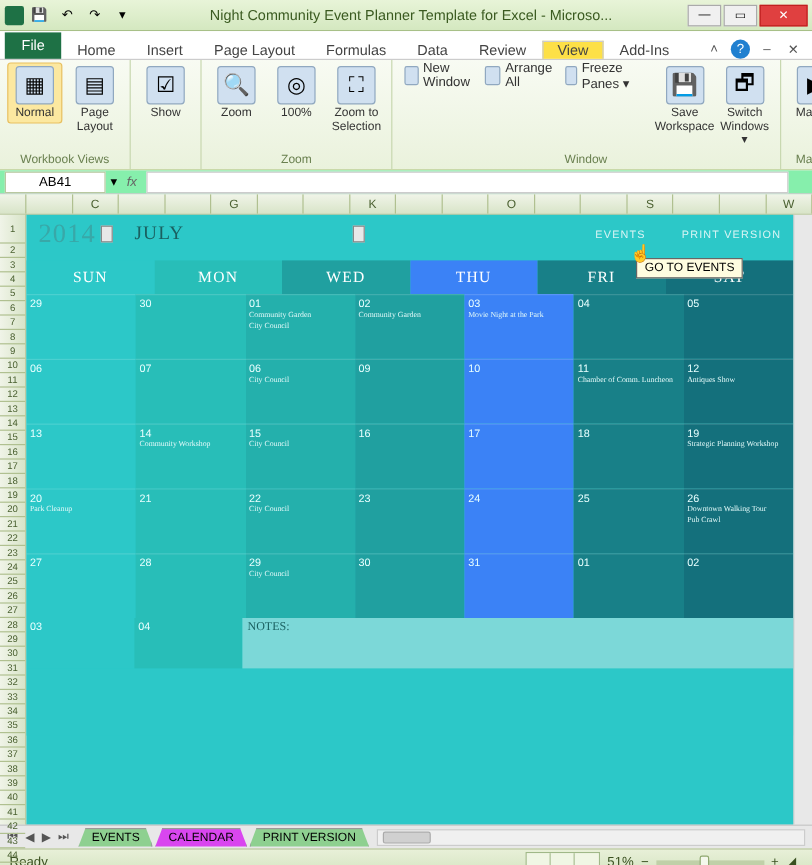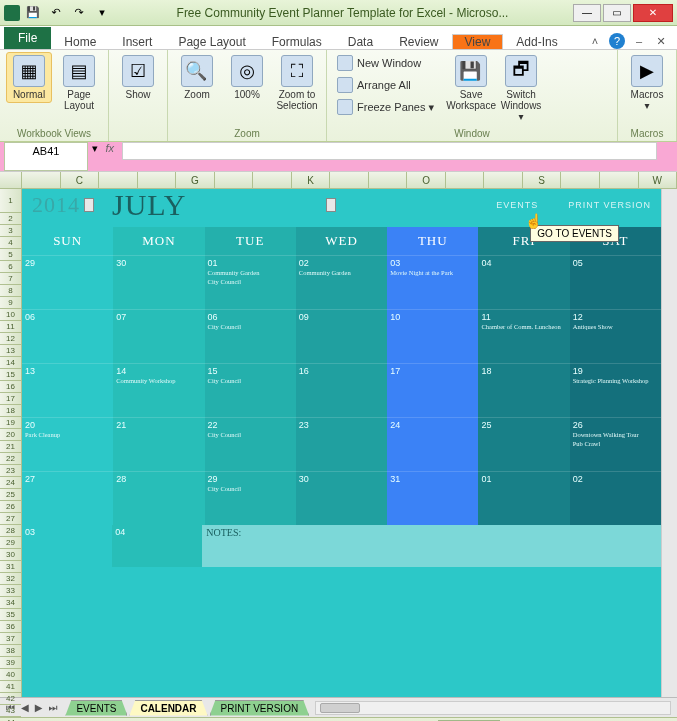--- a/index.html
+++ b/index.html
@@ -12,59 +12,59 @@
 .excel-icon { width: 16px; height: 16px; background: #1e7145; border-radius: 2px; }
 .title-text { flex: 1; text-align: center; color: #3a5a20; font-size: 12px; white-space: nowrap; overflow: hidden; }
 .win-controls { display: flex; gap: 2px; }
 .win-btn { width: 28px; height: 18px; border: 1px solid #aaa; background: #f0f0f0; display: flex; align-items: center; justify-content: center; font-size: 10px; cursor: pointer; }
 .win-close { background: #e04040; color: #fff; border-color: #c02020; width: 40px; }
 
 
 .ribbon-tabs { height: 24px; background: #fff; display: flex; align-items: flex-end; border-bottom: 1px solid #ccc; padding-left: 4px; }
 .file-tab { background: #1e7145; color: #fff; padding: 4px 14px; font-size: 12px; cursor: pointer; }
 .rtab { padding: 0 12px; font-size: 12px; color: #444; cursor: pointer; border: 1px solid transparent; border-bottom: none; margin-top: 16px; }
-.rtab.active { background: #f97316; border-color: #ccc; }
+.rtab.active { background: #fde047; border-color: #ccc; }
 .ribbon-right { margin-left: auto; display: flex; gap: 6px; padding-right: 8px; align-items: center; }
 .ribbon-right span { width: 16px; height: 16px; display: flex; align-items: center; justify-content: center; cursor: pointer; color: #555; }
 
 
 .ribbon { height: 92px; background: linear-gradient(#f8fbf3, #eaf2dc); border-bottom: 1px solid #bcd096; display: flex; }
 .rgroup { border-right: 1px solid #c8d8b0; padding: 2px 6px; display: flex; flex-direction: column; justify-content: space-between; }
 .rgroup-label { font-size: 10px; color: #6a8050; text-align: center; padding-top: 2px; }
 .rgroup-body { display: flex; gap: 4px; flex: 1; align-items: flex-start; }
 .rbtn-big { width: 46px; display: flex; flex-direction: column; align-items: center; gap: 2px; padding: 2px; cursor: pointer; border: 1px solid transparent; border-radius: 3px; }
 .rbtn-big.active { background: #fce8a0; border-color: #e8c060; }
 .rbtn-big .ricon { width: 32px; height: 32px; background: #d0e0f0; border: 1px solid #90a8c0; border-radius: 3px; display: flex; align-items: center; justify-content: center; font-size: 18px; }
 .rbtn-big .rlabel { font-size: 10px; color: #333; text-align: center; line-height: 1.1; }
 .rbtn-small { height: 22px; display: flex; align-items: center; gap: 4px; padding: 0 4px; cursor: pointer; font-size: 11px; color: #333; }
 .rbtn-small .sicon { width: 16px; height: 16px; background: #d0e0f0; border: 1px solid #90a8c0; border-radius: 2px; }
-.rcol { display: flex; flex-direction: column; }
-
-
-.formula-bar { height: 30px; display: flex; border-bottom: 1px solid #ccc; padding: 0 4px; gap: 4px; background: #f9a8d4; }
+.rcol { display: flex; flex-direction: row; }
+
+
+.formula-bar { height: 20px; display: flex; align-items: center; border-bottom: 1px solid #ccc; padding: 0 4px; gap: 4px; background: #86efac; }
 .name-box { width: 84px; border: 1px solid #b8c8a0; background: #fff; padding: 2px 4px; font-size: 11px; text-align: center; }
 .fx-label { font-style: italic; color: #666; padding: 0 4px; }
 .formula-input { flex: 1; border: 1px solid #ccc; background: #fff; height: 18px; margin-right: 16px; }
 
 
 .col-headers { height: 17px; display: flex; background: linear-gradient(#f0f4e8, #d8e4c8); border-bottom: 1px solid #b0c090; }
 .corner { width: 22px; border-right: 1px solid #b0c090; }
 .ch { border-right: 1px solid #b0c090; text-align: center; font-size: 10px; color: #4a6030; line-height: 17px; }
 
 
 .sheet-area { position: relative; height: 508px; display: flex; }
 .row-headers { width: 22px; background: linear-gradient(90deg,#f0f4e8,#d8e4c8); border-right: 1px solid #b0c090; }
 .rh { height: 12px; border-bottom: 1px solid #b0c090; font-size: 8px; color: #4a6030; text-align: center; line-height: 12px; }
 .rh.first { height: 24px; line-height: 24px; }
 
 .calendar-surface { position: relative; flex: 1; background: #2cc8c8; overflow: hidden; }
 
 .cal-header { height: 32px; display: flex; align-items: center; padding: 1px 10px; }
 .year { font-family: Georgia, serif; font-size: 22px; color: #38a8a8; letter-spacing: 1px; }
-.month { font-family: Georgia, serif; font-size: 30px; color: #1a6060; margin-left: 18px; letter-spacing: 1px; }
+.month { font-family: Georgia, serif; font-size: 16px; color: #1a6060; margin-left: 18px; letter-spacing: 1px; }
 .hdr-links { margin-left: auto; font-size: 9px; letter-spacing: 1px; color: #d8f4f4; display: flex; gap: 30px; }
 .spin { width: 10px; height: 14px; background: #e8e8e8; border: 1px solid #888; margin-left: 4px; display: inline-block; }
 
 .tooltip { position: absolute; top: 36px; right: 42px; background: #fffde0; border: 1px solid #666; padding: 2px 6px; font-size: 10px; z-index: 10; }
 .cursor-hand { position: absolute; top: 24px; right: 118px; font-size: 14px; z-index: 11; pointer-events: none; }
 
 .weekday-row { height: 28px; display: flex; margin-top: 6px; }
 .wkcell { flex: 1; text-align: center; font-family: Georgia, serif; font-size: 13px; color: #fff; letter-spacing: 1px; line-height: 28px; }
 
 .cal-grid { }
@@ -79,21 +79,21 @@
 .notes-cell { flex: 1; padding: 2px 3px; }
 .notes-box { flex: 5; background: #7cd8d8; padding: 2px 4px; font-size: 10px; color: #1a6060; font-family: Georgia, serif; }
 
 .cal-footer { height: 56px; background: #2cc8c8; }
 
 
 .sheet-tabs { height: 20px; background: #e8e8e8; display: flex; align-items: center; border-top: 1px solid #bbb; font-size: 10px; }
 .tab-nav { display: flex; padding: 0 4px; gap: 2px; }
 .tab-nav span { cursor: pointer; color: #555; padding: 0 2px; }
 .stab { padding: 2px 10px; border: 1px solid #999; background: #8ed090; margin-left: 2px; cursor: pointer; border-bottom: none; clip-path: polygon(6px 0, calc(100% - 6px) 0, 100% 100%, 0 100%); }
-.stab.active { background: #fef9c3; font-weight: bold; }
+.stab.active { background: #d946ef; font-weight: normal; }
 .hscroll-track { flex:1; margin: 0 6px; height: 14px; background: #f0f0f0; border: 1px solid #ccc; position: relative; }
 .hscroll-thumb { position: absolute; left: 4px; top: 1px; width: 40px; height: 10px; background: #d0d0d0; border: 1px solid #aaa; border-radius: 2px; }
 
 
 .statusbar { height: 22px; background: linear-gradient(#e8f0d8, #d4e4c0); display: flex; align-items: center; padding: 0 8px; font-size: 11px; color: #3a5020; border-top: 1px solid #b0c090; }
 .status-right { margin-left: auto; display: flex; align-items: center; gap: 6px; }
 .view-btns { display: flex; border: 1px solid #a0b888; }
 .view-btn { width: 20px; height: 16px; border-right: 1px solid #a0b888; background: #f0f6e4; cursor: pointer; }
 .view-btn:last-child{border-right:none}
 .zoom-slider { width: 90px; height: 4px; background: #c0d0a8; position: relative; }
@@ -104,21 +104,21 @@
 <body>
 
 <div class="titlebar">
   <div class="qat">
     <span class="excel-icon"></span>
     <span class="qat-btn">💾</span>
     <span class="qat-btn">↶</span>
     <span class="qat-btn">↷</span>
     <span class="qat-btn">▾</span>
   </div>
-  <div class="title-text">Free Community Event Planner Template for Excel - Microso...</div>
+  <div class="title-text">Night Community Event Planner Template for Excel - Microso...</div>
   <div class="win-controls">
     <span class="win-btn">—</span>
     <span class="win-btn">▭</span>
     <span class="win-btn win-close">✕</span>
   </div>
 </div>
 
 <div class="ribbon-tabs">
   <div class="file-tab">File</div>
   <div id="rtabs" style="display: contents;"><div class="rtab">Home</div><div class="rtab">Insert</div><div class="rtab">Page Layout</div><div class="rtab">Formulas</div><div class="rtab">Data</div><div class="rtab">Review</div><div class="rtab active">View</div><div class="rtab">Add-Ins</div></div>
@@ -316,21 +316,20 @@
         <span>EVENTS</span>
         <span>PRINT VERSION</span>
       </div>
     </div>
     <span class="cursor-hand">☝</span>
     <div class="tooltip">GO TO EVENTS</div>
 
     <div class="weekday-row" id="wkrow">
         <div class="wkcell c0">SUN</div>
         <div class="wkcell c1">MON</div>
-        <div class="wkcell c2">TUE</div>
         <div class="wkcell c3">WED</div>
         <div class="wkcell c4">THU</div>
         <div class="wkcell c5">FRI</div>
         <div class="wkcell c6">SAT</div>
       </div>
     <div class="cal-grid" id="calgrid">
         <div class="cal-row">
           <div class="daycell c0">
             <div class="daynum">29</div>
           </div>

